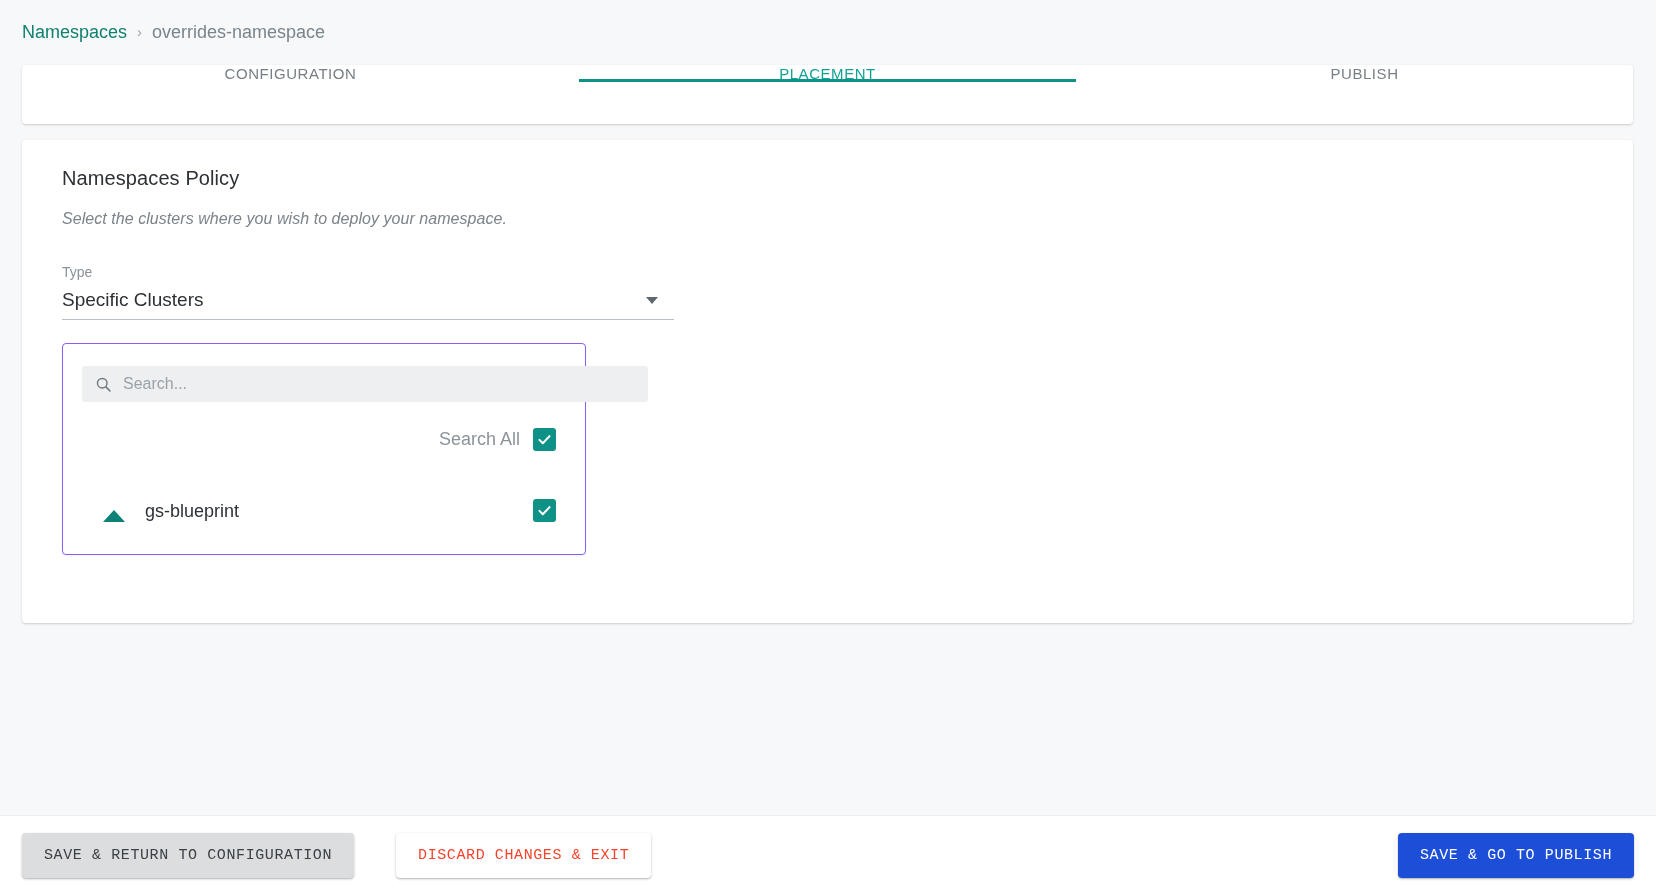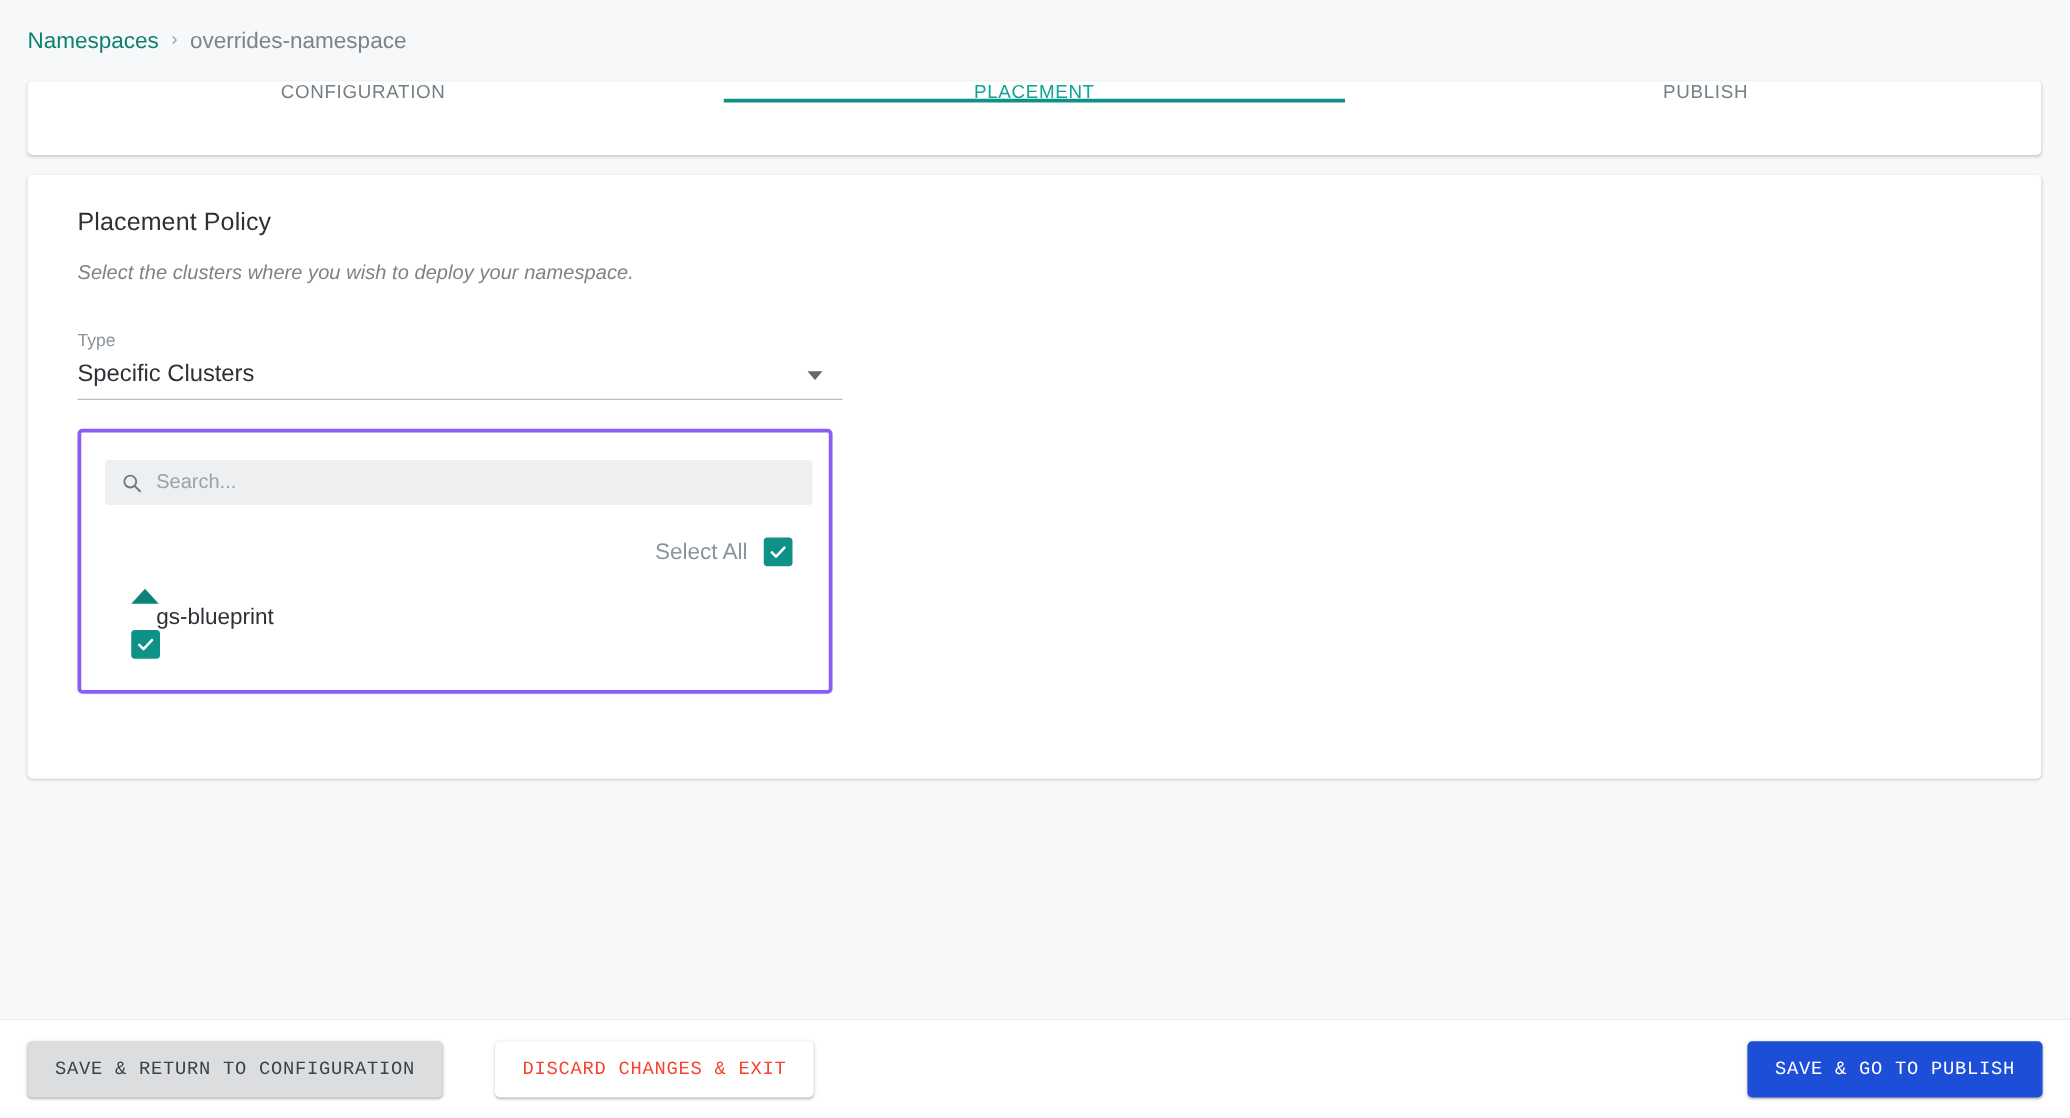--- a/index.html
+++ b/index.html
@@ -148,24 +148,24 @@
     border-left: 6px solid transparent;
     border-right: 6px solid transparent;
     border-top: 7px solid #5f686e;
   }
 
   
   .cluster-panel {
     position: absolute;
     left: 40px;
     top: 203px;
-    width: 604px;
+    width: 524px;
     height: 212px;
     background: #ffffff;
-    border: 3px solid #8b5cf6;
+    border: 1px solid #8b5cf6;
     border-radius: 4px;
     box-shadow: 0 1px 2px rgba(0,0,0,0.05);
   }
 
   .search-box {
     position: absolute;
     left: 19px;
     top: 22px;
     width: 566px;
     height: 36px;
@@ -200,26 +200,25 @@
   }
   .select-all-label {
     font-size: 18px;
     color: #8b949b;
   }
 
   .cluster-row {
     position: absolute;
     left: 0;
     right: 0;
-    top: 125px;
+    top: 138px;
     height: 40px;
     display: flex;
-    align-items: flex-start;
+    align-items: flex-end;
     padding: 0 29px 0 40px;
-    flex-direction: column;
   }
   .caret-up {
     width: 0; height: 0;
     border-left: 11px solid transparent;
     border-right: 11px solid transparent;
     border-bottom: 12px solid #0e8275;
     cursor: pointer;
     flex: 0 0 auto;
   }
   .cluster-name {
@@ -303,21 +302,21 @@
       <span>PLACEMENT</span>
       <span class="tab-underline"></span>
     </div>
     <div class="tab">
       <span>PUBLISH</span>
     </div>
   </div>
 
   <div class="main-card">
 
-    <div class="section-title">Placement Policy</div>
+    <div class="section-title">Namespaces Policy</div>
     <div class="section-subtitle">Select the clusters where you wish to deploy your namespace.</div>
 
     <div class="type-field">
       <div class="type-label">Type</div>
       <div class="type-select">
         <span class="type-value">Specific Clusters</span>
         <span class="select-arrow"></span>
       </div>
     </div>
 
@@ -325,21 +324,21 @@
 
       <div class="search-box">
         <svg class="search-icon" viewBox="0 0 20 20">
           <circle cx="8.5" cy="8.5" r="5.6" fill="none" stroke="#6f787e" stroke-width="1.7"></circle>
           <line x1="12.8" y1="12.8" x2="17.6" y2="17.6" stroke="#6f787e" stroke-width="1.9" stroke-linecap="round"></line>
         </svg>
         <input class="search-input" type="text" placeholder="Search..." style="">
       </div>
 
       <div class="select-all-row">
-        <span class="select-all-label">Select All</span>
+        <span class="select-all-label">Search All</span>
         <span class="chk">
           <svg width="15" height="15" viewBox="0 0 16 16">
             <polyline points="2.6,8.4 6.2,12 13.4,4.4" fill="none" stroke="#ffffff" stroke-width="2.2" stroke-linecap="round" stroke-linejoin="round"></polyline>
           </svg>
         </span>
       </div>
 
       <div class="cluster-row">
         <span class="caret-up"></span>
         <span class="cluster-name">gs-blueprint</span>

